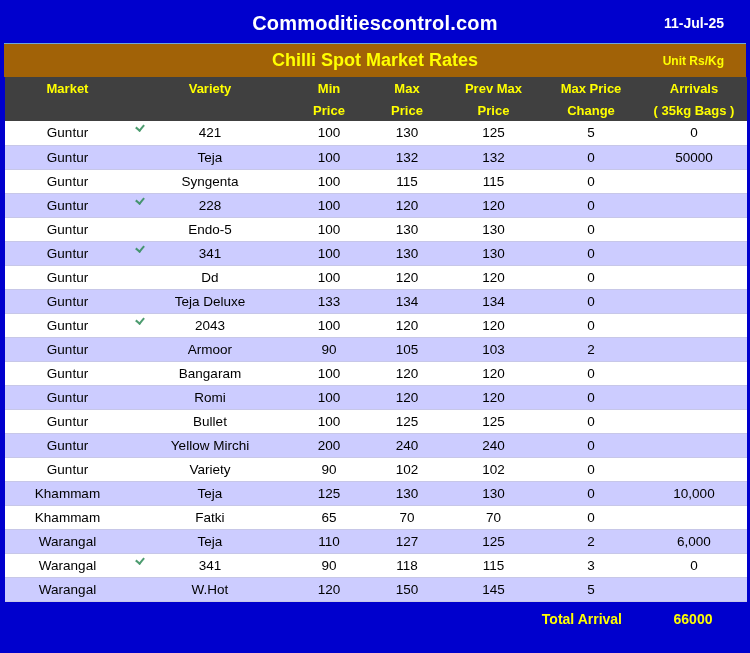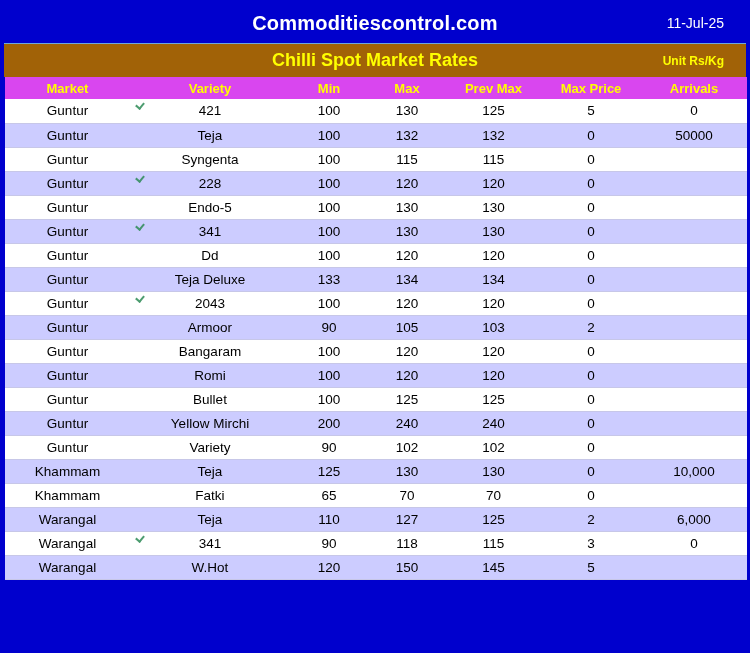--- a/index.html
+++ b/index.html
@@ -38,21 +38,21 @@
     font-weight: bold;
     letter-spacing: 0.2px;
   }
   .banner-date {
     position: absolute;
     right: 22px;
     top: 50%;
     transform: translateY(-50%);
     color: #ffffff;
     font-size: 14px;
-    font-weight: normal;
+    font-weight: bold;
   }
   
   .subtitle-row {
     height: 33px;
     background: #a16207;
     position: relative;
     display: flex;
     align-items: center;
     justify-content: center;
     border-top: 1px solid #6fa8dc;
@@ -71,21 +71,21 @@
     font-size: 12px;
     font-weight: bold;
   }
   
   table {
     border-collapse: collapse;
     width: 742px;
     table-layout: fixed;
   }
   thead th {
-    background: #d946ef;
+    background: #404040;
     color: #ffff00;
     font-size: 13px;
     font-weight: bold;
     padding: 0;
     height: 22px;
     vertical-align: middle;
     text-align: center;
     border: none;
   }
   thead th.line2 {
@@ -185,20 +185,29 @@
       <thead>
         <tr>
           <th>Market</th>
           <th>Variety</th>
           <th>Min</th>
           <th>Max</th>
           <th>Prev Max</th>
           <th>Max Price</th>
           <th>Arrivals</th>
         </tr>
+        <tr>
+          <th class="line2"></th>
+          <th class="line2"></th>
+          <th class="line2">Price</th>
+          <th class="line2">Price</th>
+          <th class="line2">Price</th>
+          <th class="line2">Change</th>
+          <th class="line2">( 35kg Bags )</th>
+        </tr>
       </thead>
       <tbody>
           <tr class="odd">
             <td>Guntur</td>
             <td class="tick">421</td>
             <td>100</td>
             <td>130</td>
             <td>125</td>
             <td>5</td>
             <td>0</td>
@@ -371,14 +380,18 @@
             <td>120</td>
             <td>150</td>
             <td>145</td>
             <td>5</td>
             <td></td>
           </tr>
         </tbody>
     </table>
   </div>
 
+  <div class="footer">
+    <div class="total-label">Total Arrival</div>
+    <div class="total-value">66000</div>
+  </div>
 
 </div>
 
 </body></html>

